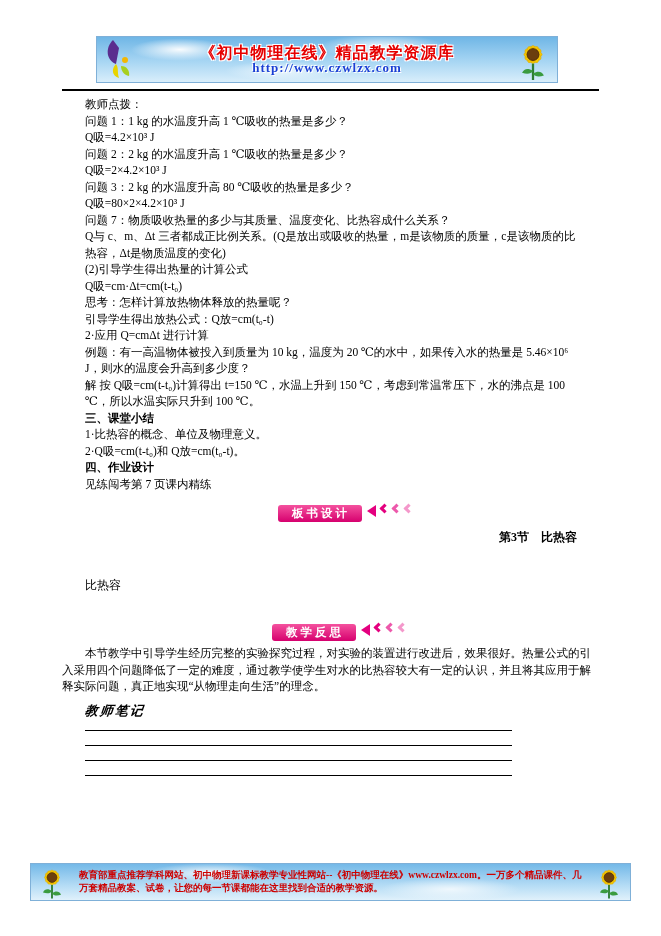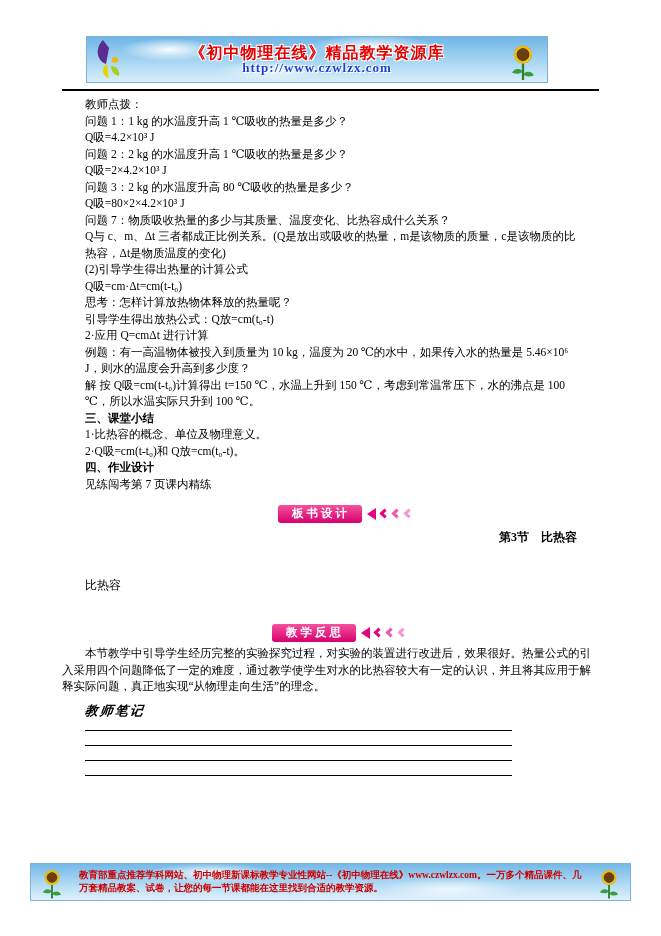--- a/index.html
+++ b/index.html
@@ -10,21 +10,21 @@
     height: 936px;
     background: #ffffff;
     font-family: "Liberation Serif", "DejaVu Serif", serif;
     color: #000;
     overflow: hidden;
   }
 
   
   .header-banner {
     position: absolute;
-    left: 86px; top: 36px;
+    left: 96px; top: 36px;
     width: 462px; height: 47px;
     background:
       radial-gradient(ellipse 70px 16px at 18% 28%, rgba(255,255,255,.95), rgba(255,255,255,0) 70%),
       radial-gradient(ellipse 90px 18px at 62% 22%, rgba(255,255,255,.85), rgba(255,255,255,0) 70%),
       radial-gradient(ellipse 80px 14px at 40% 75%, rgba(255,255,255,.7), rgba(255,255,255,0) 70%),
       linear-gradient(180deg, #6fb6e6 0%, #a8d6f3 55%, #d9eefb 100%);
     display: flex;
     align-items: center;
     border: 1px solid #7fb0d8;
   }
@@ -62,21 +62,20 @@
     font-size: 11.5px;
     line-height: 16.5px;
   }
   .lesson .line { min-height: 16.5px; }
   .lesson .bold { font-weight: bold; }
 
   
   .banner {
     position: absolute;
     display: flex;
-    align-items: center;
     gap: 5px;
     height: 17px;
   }
   .banner-pill {
     background: linear-gradient(180deg, #f4519e 0%, #d6006e 100%);
     color: #fff;
     font-weight: bold;
     font-size: 11.5px;
     letter-spacing: 3px;
     padding: 1px 12px 2px 14px;

